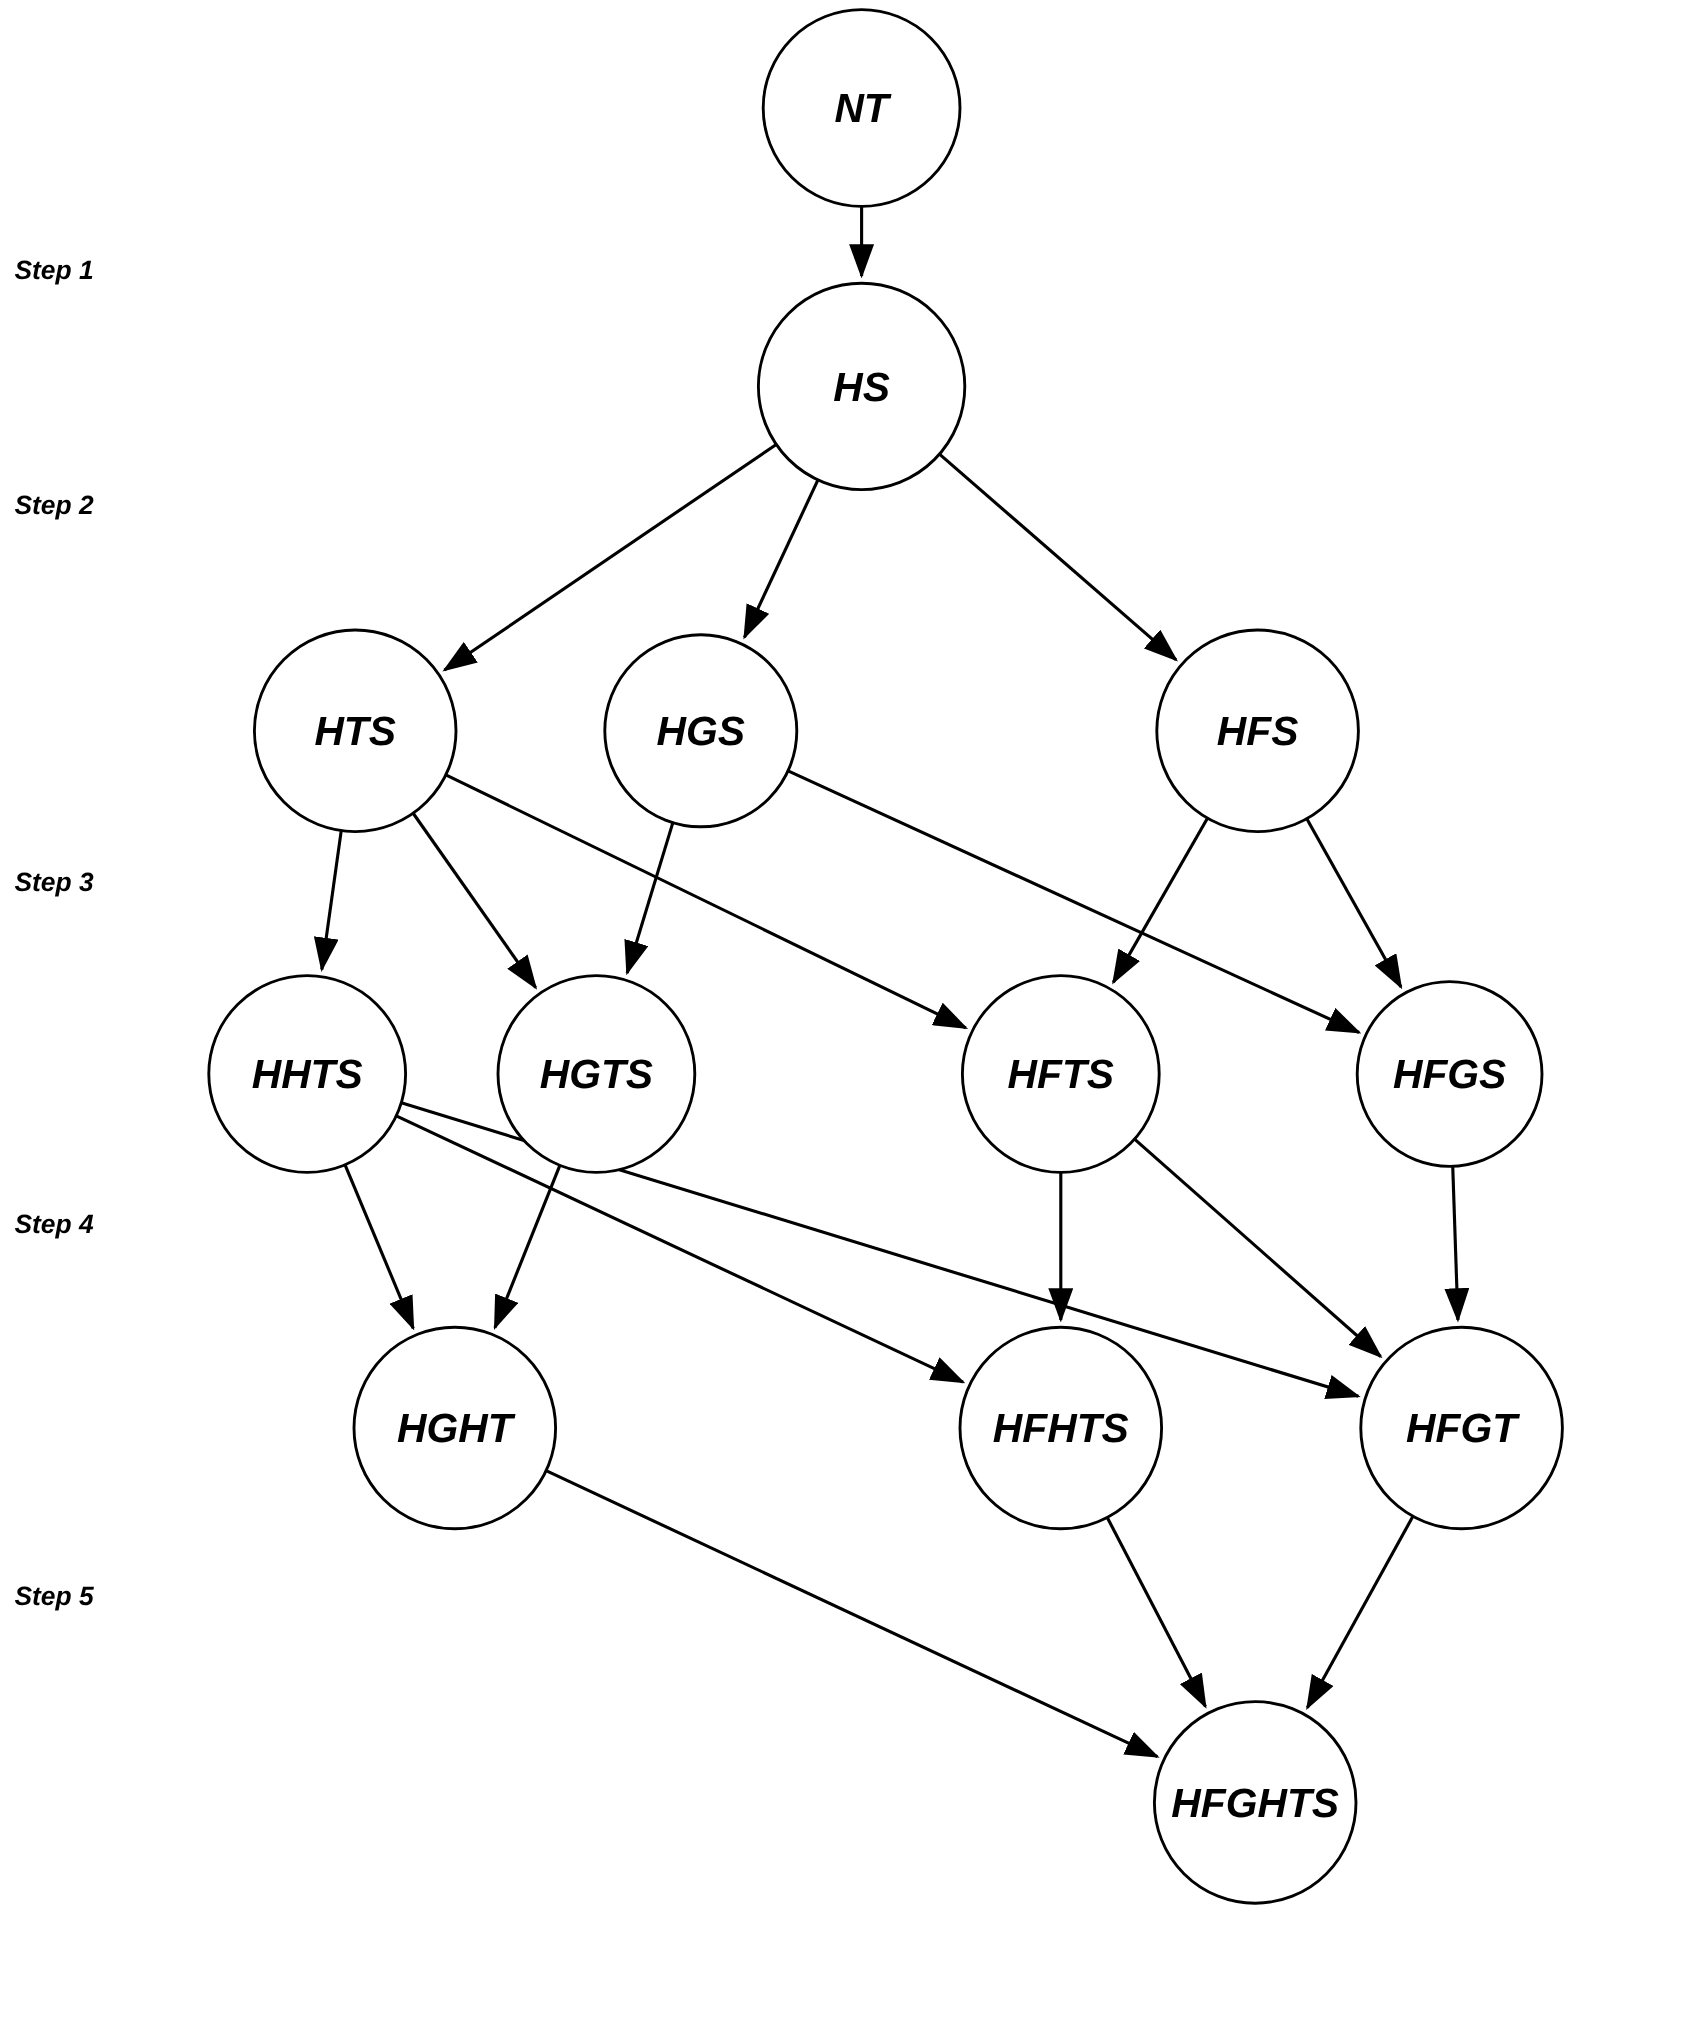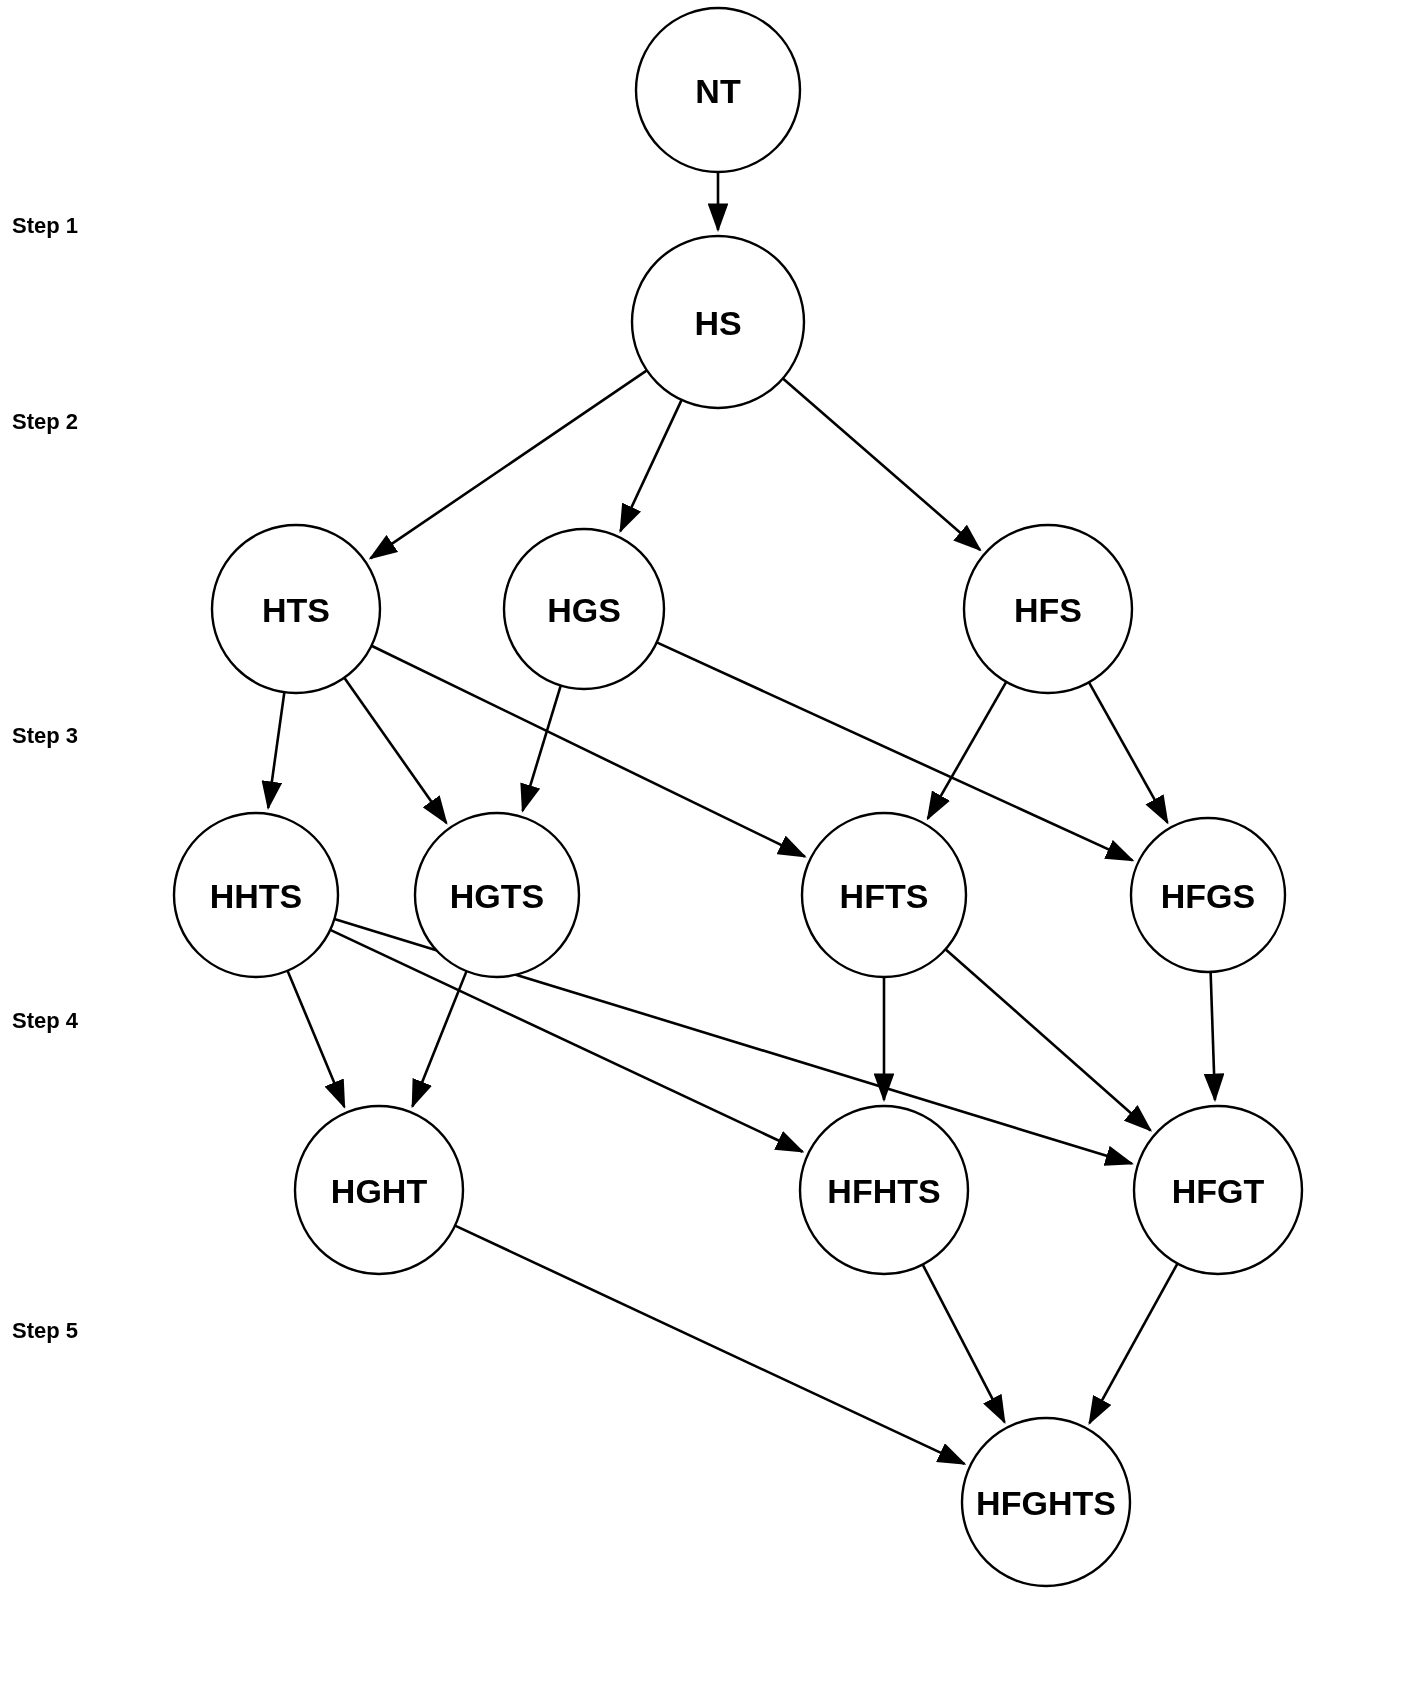--- a/index.html
+++ b/index.html
@@ -9,20 +9,21 @@
   }
   body {
     font-family: "Liberation Sans", sans-serif;
   }
   #canvas {
     position: relative;
     width: 1416px;
     height: 1699px;
     background: #ffffff;
     overflow: hidden;
+    font-style: italic;
   }
   svg#graph {
     position: absolute;
     top: 0;
     left: 0;
     width: 1416px;
     height: 1699px;
     display: block;
   }
   .node-circle {

